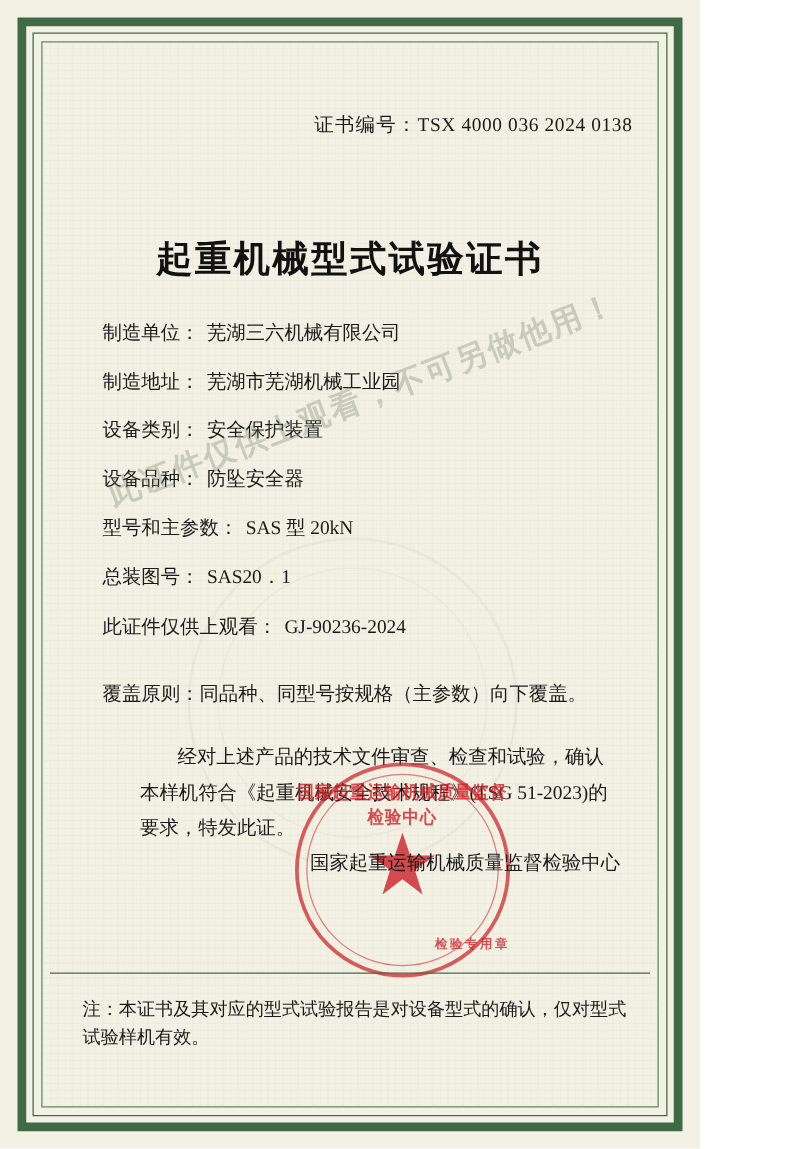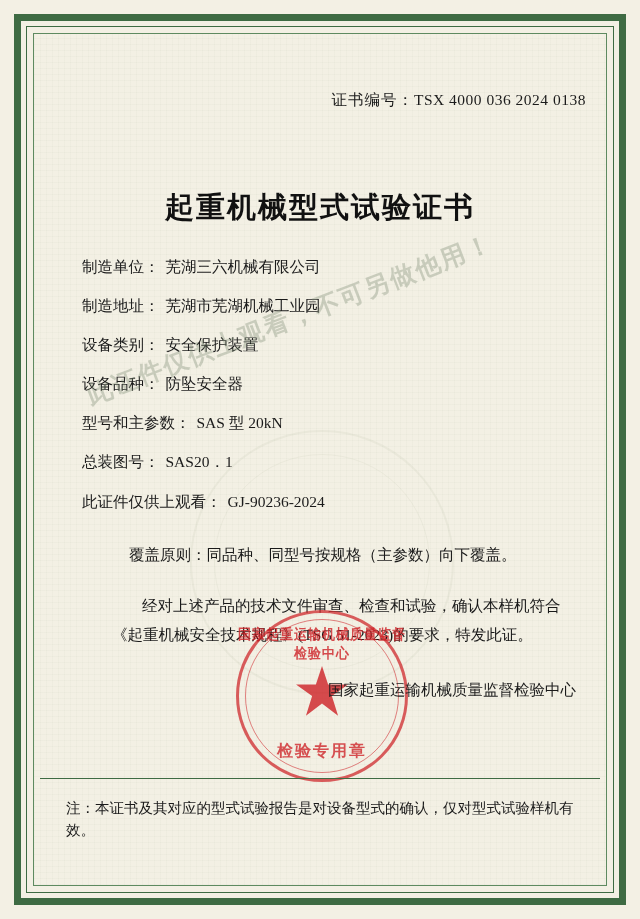--- a/index.html
+++ b/index.html
@@ -9,21 +9,21 @@
   }
   body {
     width: 640px;
     height: 919px;
     font-family: "Liberation Serif", serif;
     overflow: hidden;
   }
 
   .certificate {
     position: relative;
-    width: 640px;
+    width: 560px;
     height: 919px;
     background: #f3f0e4;
     box-sizing: border-box;
   }
 
   
   .border-outer {
     position: absolute;
     left: 14px;
     top: 14px;
@@ -145,21 +145,20 @@
     white-space: nowrap;
   }
 
   .coverage {
     position: absolute;
     left: 42px;
     right: 26px;
     top: 505px;
     font-size: 15.5px;
     color: #1a1a1a;
-    margin-left: 47px;
   }
 
   .paragraph {
     position: absolute;
     left: 44px;
     right: 22px;
     top: 552px;
     font-size: 15.5px;
     color: #1a1a1a;
     line-height: 1.85;
@@ -232,22 +231,22 @@
     color: rgba(205,33,38,0.80);
     letter-spacing: 1px;
     font-weight: bold;
     transform: scaleY(1.1);
   }
   .seal-text-bottom {
     position: absolute;
     left: 0;
     right: 0;
     bottom: 20px;
-    text-align: center;
-    font-size: 16px;
+    text-align: right;
+    font-size: 10px;
     color: rgba(205,33,38,0.78);
     letter-spacing: 2px;
     font-weight: bold;
   }
 
   
   .diagonal-watermark {
     position: absolute;
     left: 48px;
     top: 340px;

